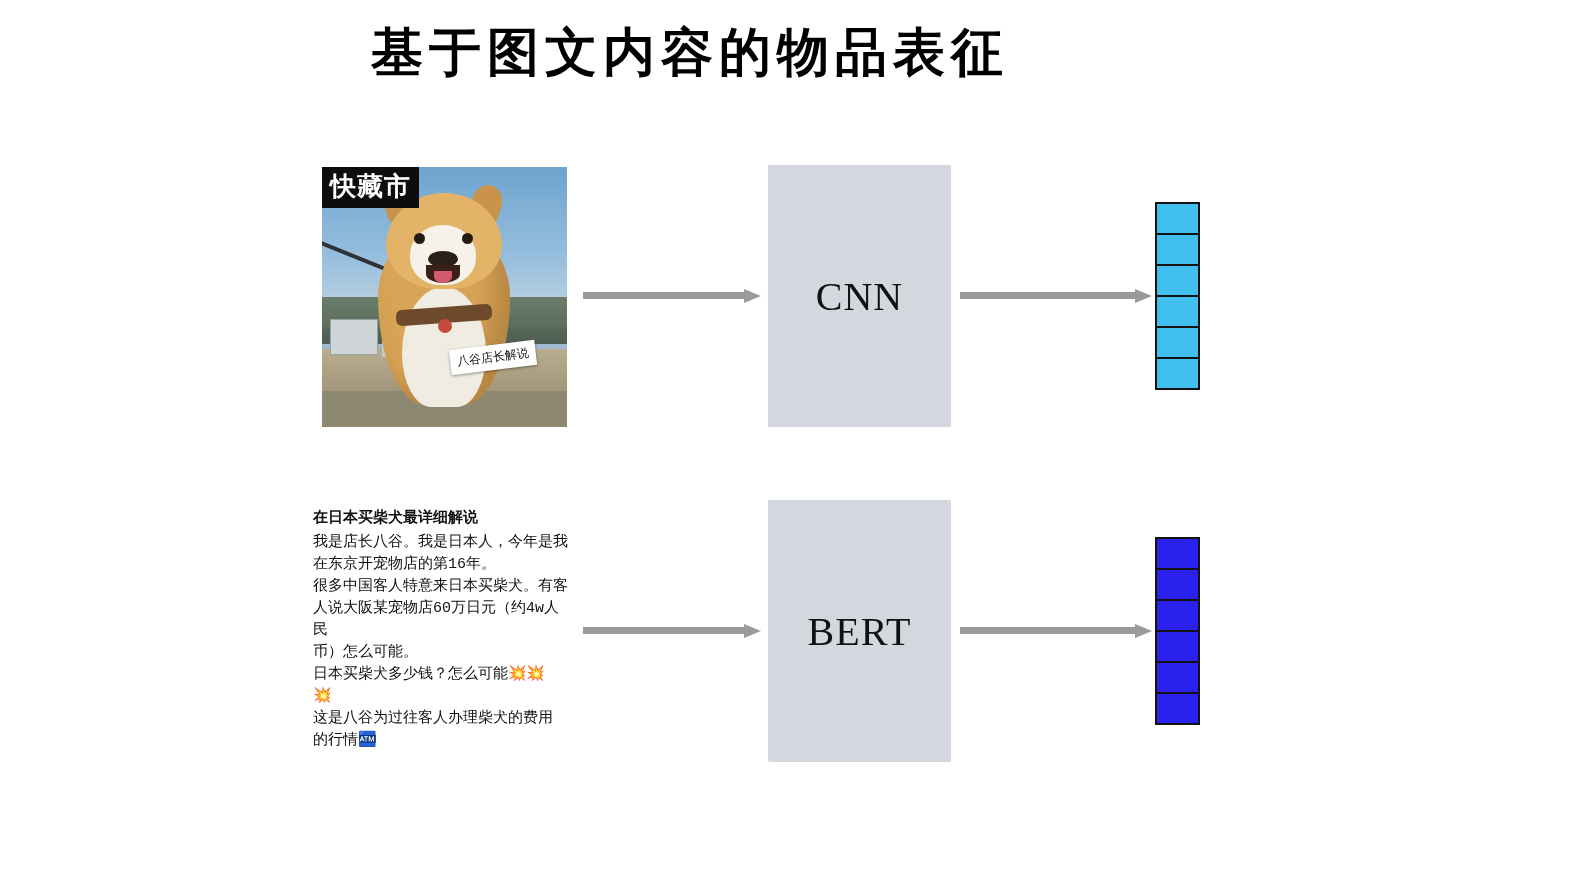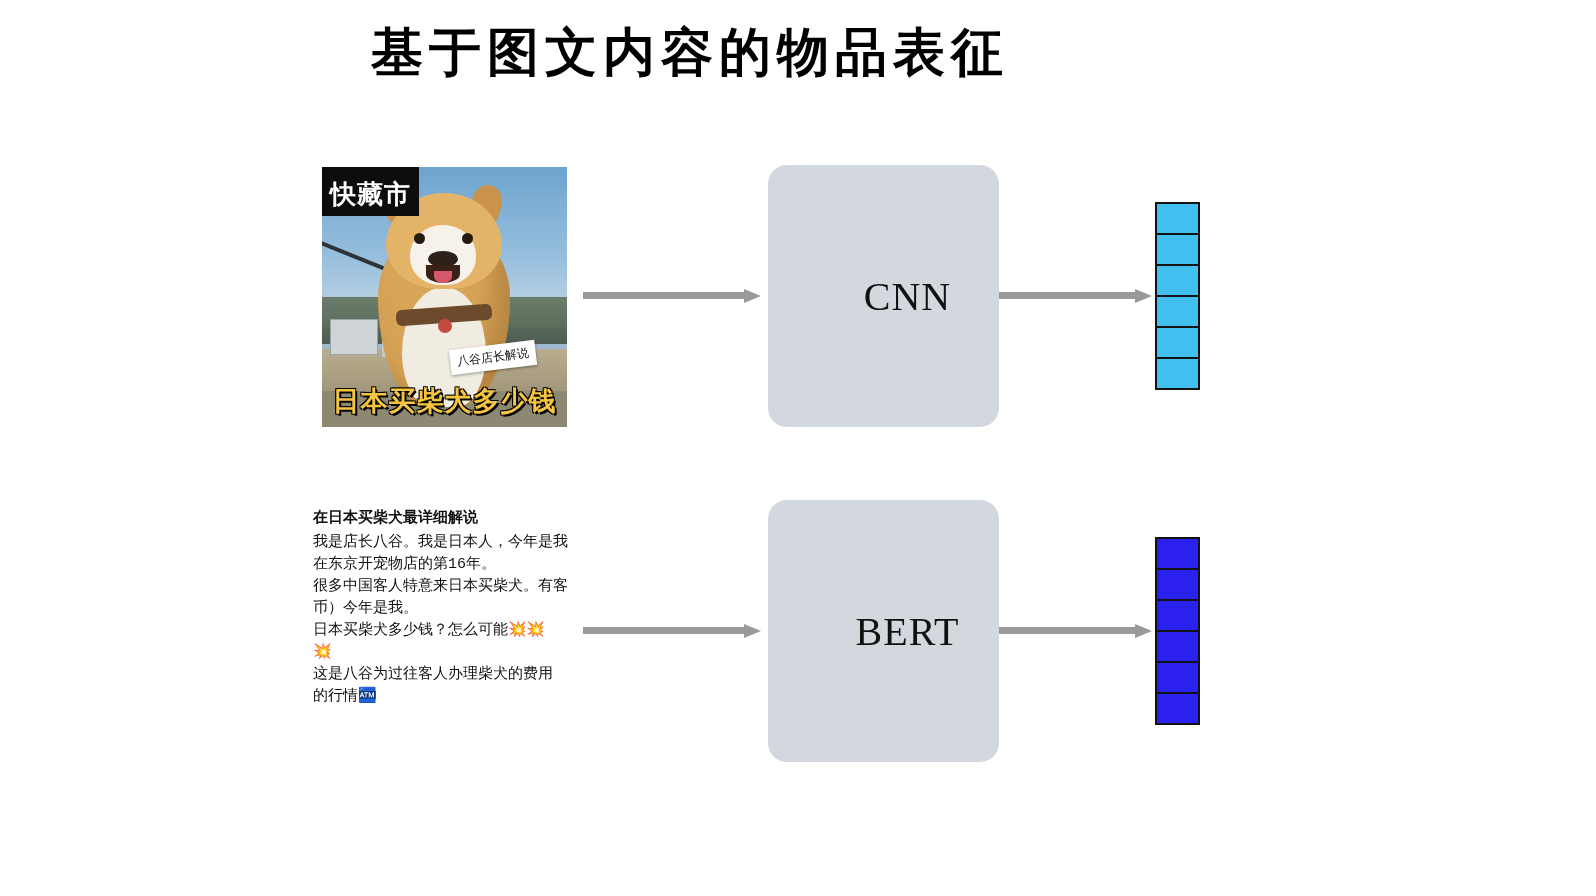--- a/index.html
+++ b/index.html
@@ -176,21 +176,21 @@
     transform: rotate(22deg);
     transform-origin: left center;
   }
   .badge-top {
     position: absolute;
     left: 0; top: 0;
     background: #0d0d0d;
     color: #ffffff;
     font-size: 26px;
     font-weight: bold;
-    padding: 10px 8px 4px 8px;
+    padding: 2px 8px 4px 8px;
     letter-spacing: 1px;
     white-space: nowrap;
   }
   .sticker {
     position: absolute;
     left: 128px;
     top: 178px;
     background: #ffffff;
     color: #111111;
     font-size: 12px;
@@ -230,29 +230,28 @@
   .text-block p {
     margin: 0;
   }
 
   
   .model-box {
     position: absolute;
     width: 183px;
     height: 262px;
     background: #d3d7de;
-    border-radius: 19px;
+    border-radius: 2px;
     display: flex;
     align-items: center;
     justify-content: center;
     font-family: "Liberation Serif", serif;
     font-size: 40px;
     color: #111111;
     letter-spacing: 1px;
-    padding-left: 48px;
   }
   #cnn-box { left: 768px; top: 165px; }
   #bert-box { left: 768px; top: 500px; }
 
   
   .arrow {
     position: absolute;
     height: 12px;
   }
   .arrow .shaft {
@@ -324,29 +323,29 @@
   <div class="dog-face"></div>
   <div class="eye-l"></div>
   <div class="eye-r"></div>
   <div class="snout"></div>
   <div class="mouth"></div>
   <div class="tongue"></div>
   <div class="collar"></div>
   <div class="tag"></div>
   <div class="badge-top">快藏市</div>
   <div class="sticker">八谷店长解说</div>
-  <div class="caption-bar">日本买柴犬多少钱</div>
 </div>
 
 <div class="text-block">
   <p class="headline">在日本买柴犬最详细解说</p>
   <p>我是店长八谷。我是日本人，今年是我</p>
   <p>在东京开宠物店的第16年。</p>
   <p>很多中国客人特意来日本买柴犬。有客</p>
-  <p>币）今年是我。</p>
+  <p>人说大阪某宠物店60万日元（约4w人民</p>
+  <p>币）怎么可能。</p>
   <p>日本买柴犬多少钱？怎么可能💥💥</p>
   <p>💥</p>
   <p>这是八谷为过往客人办理柴犬的费用</p>
   <p>的行情🏧</p>
 </div>
 
 <div class="arrow" id="arrow-img-cnn">
   <div class="shaft"></div>
   <div class="head"></div>
 </div>

